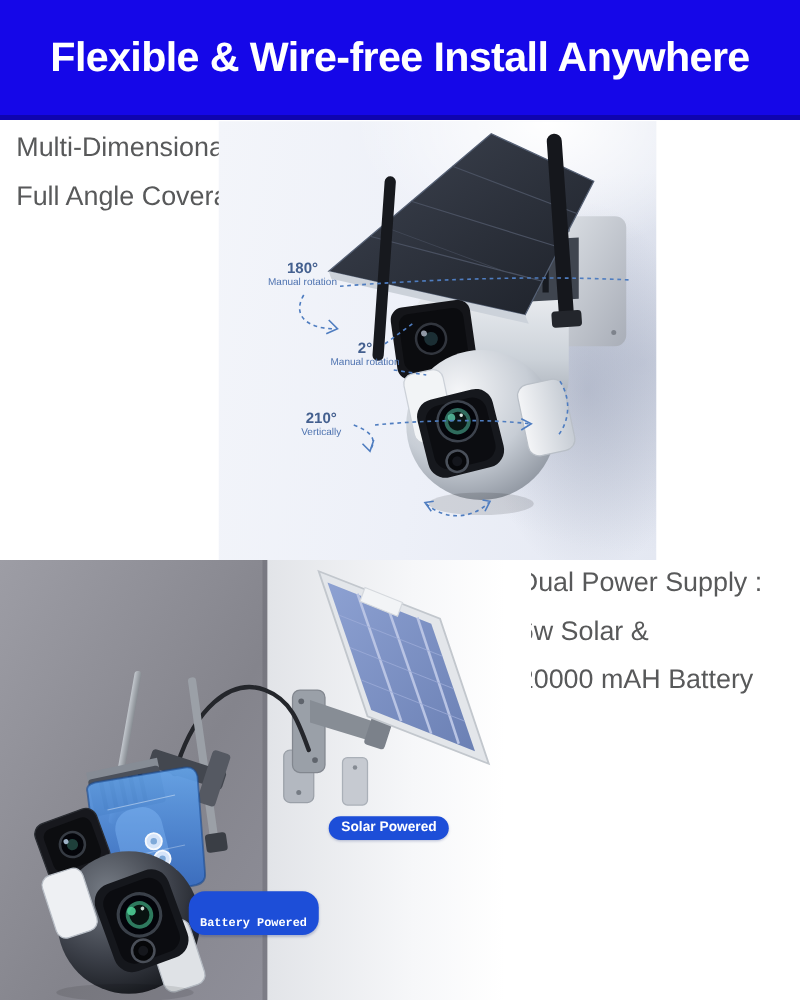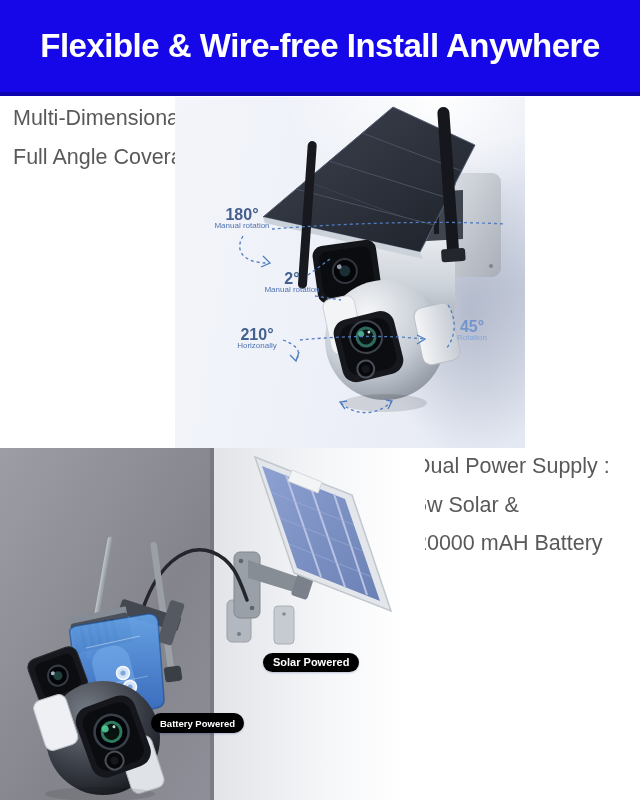--- a/index.html
+++ b/index.html
@@ -12,32 +12,32 @@
   .banner-title{color:#ffffff;font-size:33px;font-weight:bold;letter-spacing:-0.5px;white-space:nowrap;}
 
   
   .rot-heading{position:absolute;left:13px;top:99px;font-size:21.5px;color:#58595a;line-height:38.5px;}
   .photo-top{position:absolute;left:175px;top:97px;width:350px;height:351px;
       background:
         radial-gradient(80% 55% at 75% 0%, #ffffff 0%, rgba(255,255,255,0) 55%),
         radial-gradient(90% 70% at 97% 55%, rgba(150,160,185,.34), rgba(150,160,185,0) 62%),
         linear-gradient(100deg,#f3f5fa 0%,#edf0f8 50%,#e4e8f2 100%);}
   .ann{position:absolute;width:92px;text-align:center;pointer-events:none;}
-  .ann .deg{font-size:16px;font-weight:bold;color:#44608f;line-height:13px;}
+  .ann .deg{font-size:12px;font-weight:bold;color:#44608f;line-height:13px;}
   .ann .lbl{font-size:8px;color:#4e73b0;line-height:10px;}
   .ann.light .deg{color:#7495cc;}
   .ann.light .lbl{color:#84a6d6;}
 
   
   .photo-bottom{position:absolute;left:0;top:448px;width:425px;height:352px;}
   .pow-heading{position:absolute;left:415px;top:447px;font-size:21.5px;color:#58595a;line-height:38.5px;}
-  .badge{position:absolute;background:#000000;color:#ffffff;border-radius:13px;
+  .badge{position:absolute;background:#1d4ed8;color:#ffffff;border-radius:13px;
          font-weight:600;white-space:nowrap;box-shadow:0 1px 2px rgba(20,40,120,.25);}
   .badge.solar{left:263px;top:653px;font-size:11px;padding:3px 10px 4px;}
-  .badge.battery{left:151px;top:713px;font-size:9.5px;padding:5px 9px 4px;}
+  .badge.battery{left:151px;top:713px;font-size:9.5px;padding:20px 9px 4px;font-family:Liberation Mono, monospace;}
   svg{display:block;}
 </style>
 </head>
 <body>
 
 <div id="canvas">
 
   <div class="banner">
     <div class="banner-title">Flexible &amp; Wire-free Install Anywhere</div>
   </div>
@@ -169,25 +169,21 @@
     <div class="ann" style="left:21px;top:111px">
       <div class="deg">180°</div>
       <div class="lbl">Manual rotation</div>
     </div>
     <div class="ann" style="left:71px;top:175px">
       <div class="deg">2°</div>
       <div class="lbl">Manual rotation</div>
     </div>
     <div class="ann" style="left:36px;top:231px">
       <div class="deg">210°</div>
-      <div class="lbl">Horizonally</div>
-    </div>
-    <div class="ann light" style="left:251px;top:223px">
-      <div class="deg">45°</div>
-      <div class="lbl">Rotation</div>
+      <div class="lbl">Vertically</div>
     </div>
   </div>
 
   <div class="pow-heading">
     <div>Dual Power Supply :</div>
     <div>6w Solar &amp;</div>
     <div>20000 mAH Battery</div>
   </div>
 
   <div class="photo-bottom">

